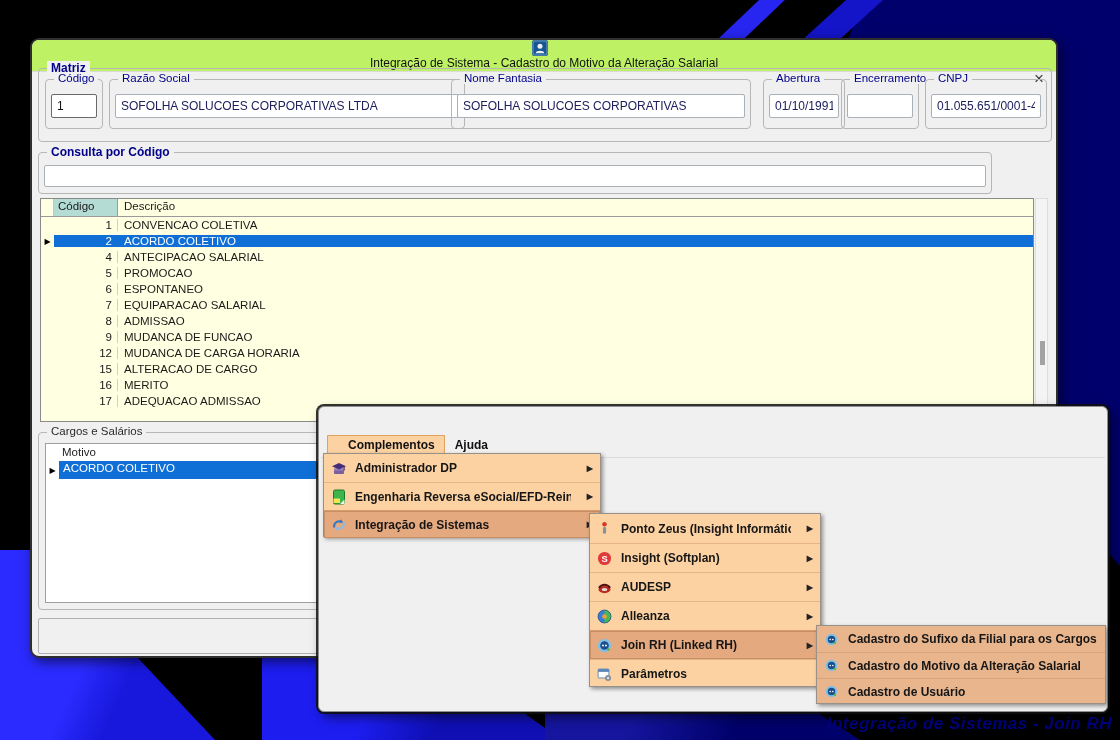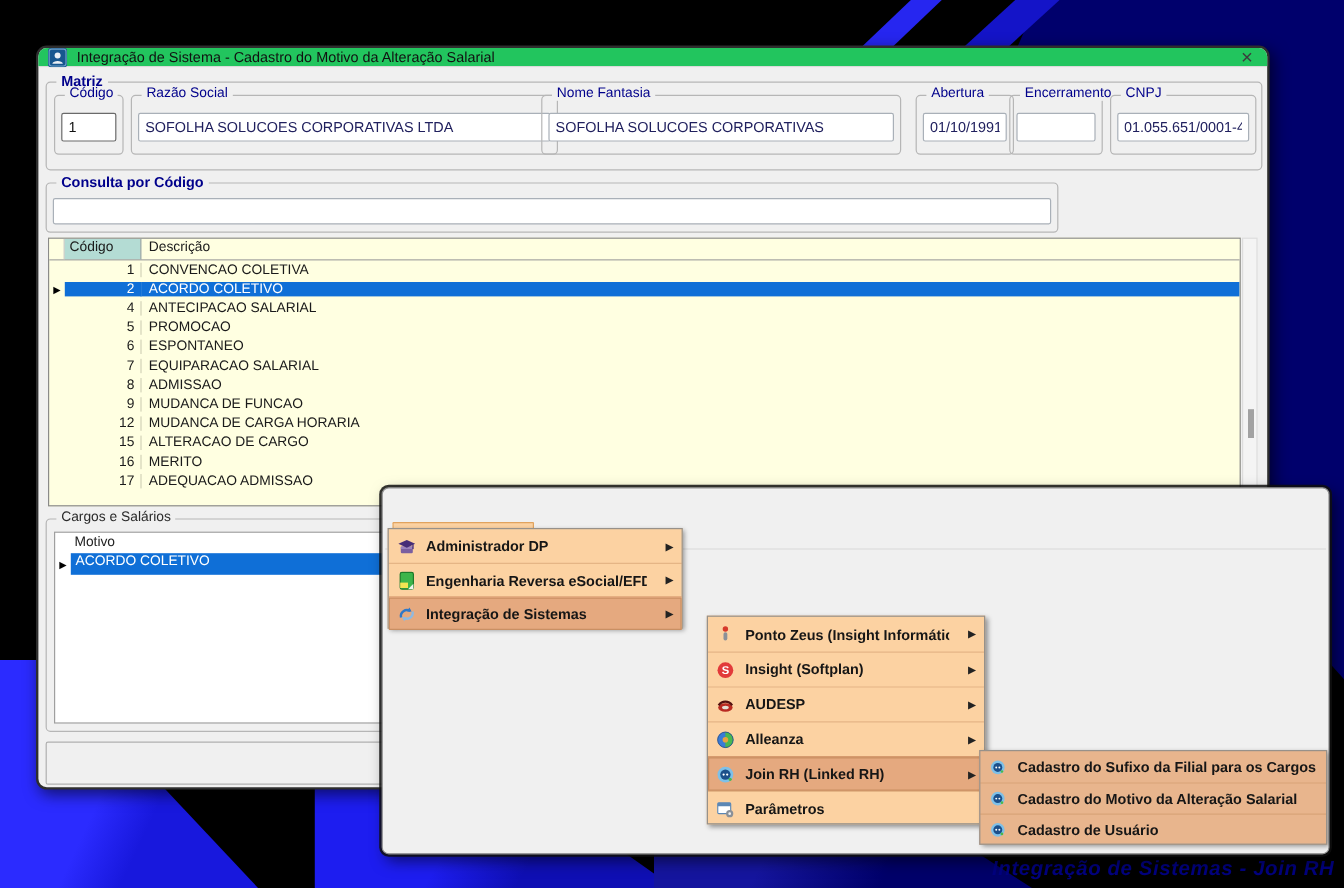--- a/index.html
+++ b/index.html
@@ -24,23 +24,23 @@
     clip-path:polygon(0 0,60% 0,100% 100%,0 100%);}
   .wp-bl3{left:545px;top:655px;width:315px;height:85px;
     background:linear-gradient(120deg,#15159e 35%,#00006a 65%);
     clip-path:polygon(0 0,58% 0,100% 100%,0 100%);}
   
   .win{
     position:absolute;left:30px;top:38px;width:1028px;height:620px;z-index:10;
     background:#f0f0f0;border:2px solid #2e2e2e;border-radius:9px;
     box-shadow:3px 4px 12px rgba(0,0,0,.55);box-sizing:border-box;
   }
-  .titlebar{position:absolute;left:0;top:0;right:0;height:16px;
-    background:#22c55e;border-bottom:1px solid #dadada;border-radius:7px 7px 0 0;
-    display:flex;align-items:center;padding:0 8px;box-sizing:border-box;}
+  .titlebar{position:absolute;left:0;top:0;right:0;height:32px;
+    background:#bef264;border-bottom:1px solid #dadada;border-radius:7px 7px 0 0;
+    display:flex;align-items:center;padding:0 8px;box-sizing:border-box;flex-direction:column;}
   .titlebar .appico{width:16px;height:16px;margin-right:8px;flex:0 0 auto;}
   .title-text{font-size:12px;color:#111;}
   .close-btn{margin-left:auto;font-size:17px;line-height:17px;color:#3c3c3c;cursor:default;padding:0 4px;}
   .gbox{position:absolute;border:1px solid #b6b6b6;border-radius:4px;box-sizing:border-box;}
   .gbox>.cap{position:absolute;top:-8px;left:8px;background:#f0f0f0;padding:0 4px;
     font-size:11.5px;white-space:nowrap;}
   .cap.nv{color:#00008b;font-weight:bold;font-size:12px;}
   .cap.fl{color:#00008b;}
   .cap.bk{color:#2b2b2b;}
   .tin{position:absolute;background:#fff;border:1px solid #a9b0b8;border-radius:2px;
@@ -50,21 +50,21 @@
   .gb-matriz{left:6px;top:28px;width:1014px;height:74px;}
   .gb-codigo{left:6px;top:10px;width:58px;height:50px;}
   .gb-razao{left:70px;top:10px;width:356px;height:50px;}
   .gb-nome{left:412px;top:10px;width:300px;height:50px;}
   .gb-abertura{left:724px;top:10px;width:82px;height:50px;}
   .gb-encerr{left:802px;top:10px;width:78px;height:50px;}
   .gb-cnpj{left:886px;top:10px;width:122px;height:50px;}
   .fld{left:5px;right:5px;top:14px;height:24px;width:auto;}
   .fld.strong{border-color:#6a6a6a;color:#111;}
   
-  .gb-consulta{left:6px;top:112px;width:844px;height:42px;}
+  .gb-consulta{left:6px;top:112px;width:954px;height:42px;}
   .gb-consulta .tin{left:5px;right:5px;top:12px;height:22px;width:auto;}
   
   .tbl{position:absolute;left:8px;top:158px;width:994px;height:224px;
     background:#ffffe1;border:1px solid #8a8a8a;box-sizing:border-box;overflow:hidden;}
   .thead{display:flex;height:17px;border-bottom:1px solid #9a9a9a;font-size:11.5px;color:#1a1a1a;}
   .th-gutter{width:13px;background:#ffffe1;border-right:1px solid #c6c6c6;box-sizing:border-box;}
   .th-code{width:64px;background:#b4dcd4;border-right:1px solid #9a9a9a;box-sizing:border-box;padding:1px 4px 0 4px;}
   .th-desc{flex:1;background:#ffffe1;padding:1px 6px 0 6px;}
   .trow{display:flex;height:16px;font-size:11.5px;color:#1a1a1a;align-items:center;}
   .td-gutter{width:13px;height:100%;display:flex;align-items:center;justify-content:center;
@@ -98,21 +98,21 @@
   .mb-item.active{background:#fcd2a2;box-shadow:inset 0 0 0 1px #e0a35f;padding-left:21px;}
   .menu{position:absolute;background:#fcd2a2;border:1px solid #97918a;
     box-shadow:2px 2px 4px rgba(0,0,0,.4);box-sizing:border-box;z-index:2;}
   .mi{display:flex;align-items:center;gap:8px;padding:0 7px 0 6px;
     font-size:12px;font-weight:600;color:#161616;box-sizing:border-box;}
   .mi+.mi{border-top:1px solid rgba(185,130,80,.35);}
   .mi .ico{width:17px;height:17px;flex:0 0 auto;display:flex;align-items:center;justify-content:center;}
   .mi .lab{white-space:nowrap;overflow:hidden;}
   .mi .arr{margin-left:auto;font-size:8px;color:#222;padding-left:8px;}
   .mi.hl{background:#e5a97f;box-shadow:inset 0 0 0 1px #c98f63;}
-  .menu-l1{left:4px;top:33px;width:246px;height:84px;}
+  .menu-l1{left:4px;top:46px;width:278px;height:84px;}
   .menu-l1 .mi{height:28px;}
   .menu-l2{left:270px;top:106px;width:232px;height:174px;}
   .menu-l2 .mi{height:29px;}
   .menu-l3{left:497px;top:218px;width:290px;height:79px;background:#e8b58d;}
   .menu-l3 .mi{height:26px;font-size:12px;}
   .menu-l3 .mi+.mi{border-top:1px solid rgba(170,110,60,.25);}
   
   .watermark{position:absolute;right:8px;top:714px;z-index:5;
     font-size:17px;font-weight:bold;font-style:italic;color:#000080;letter-spacing:.5px;}
 </style>

